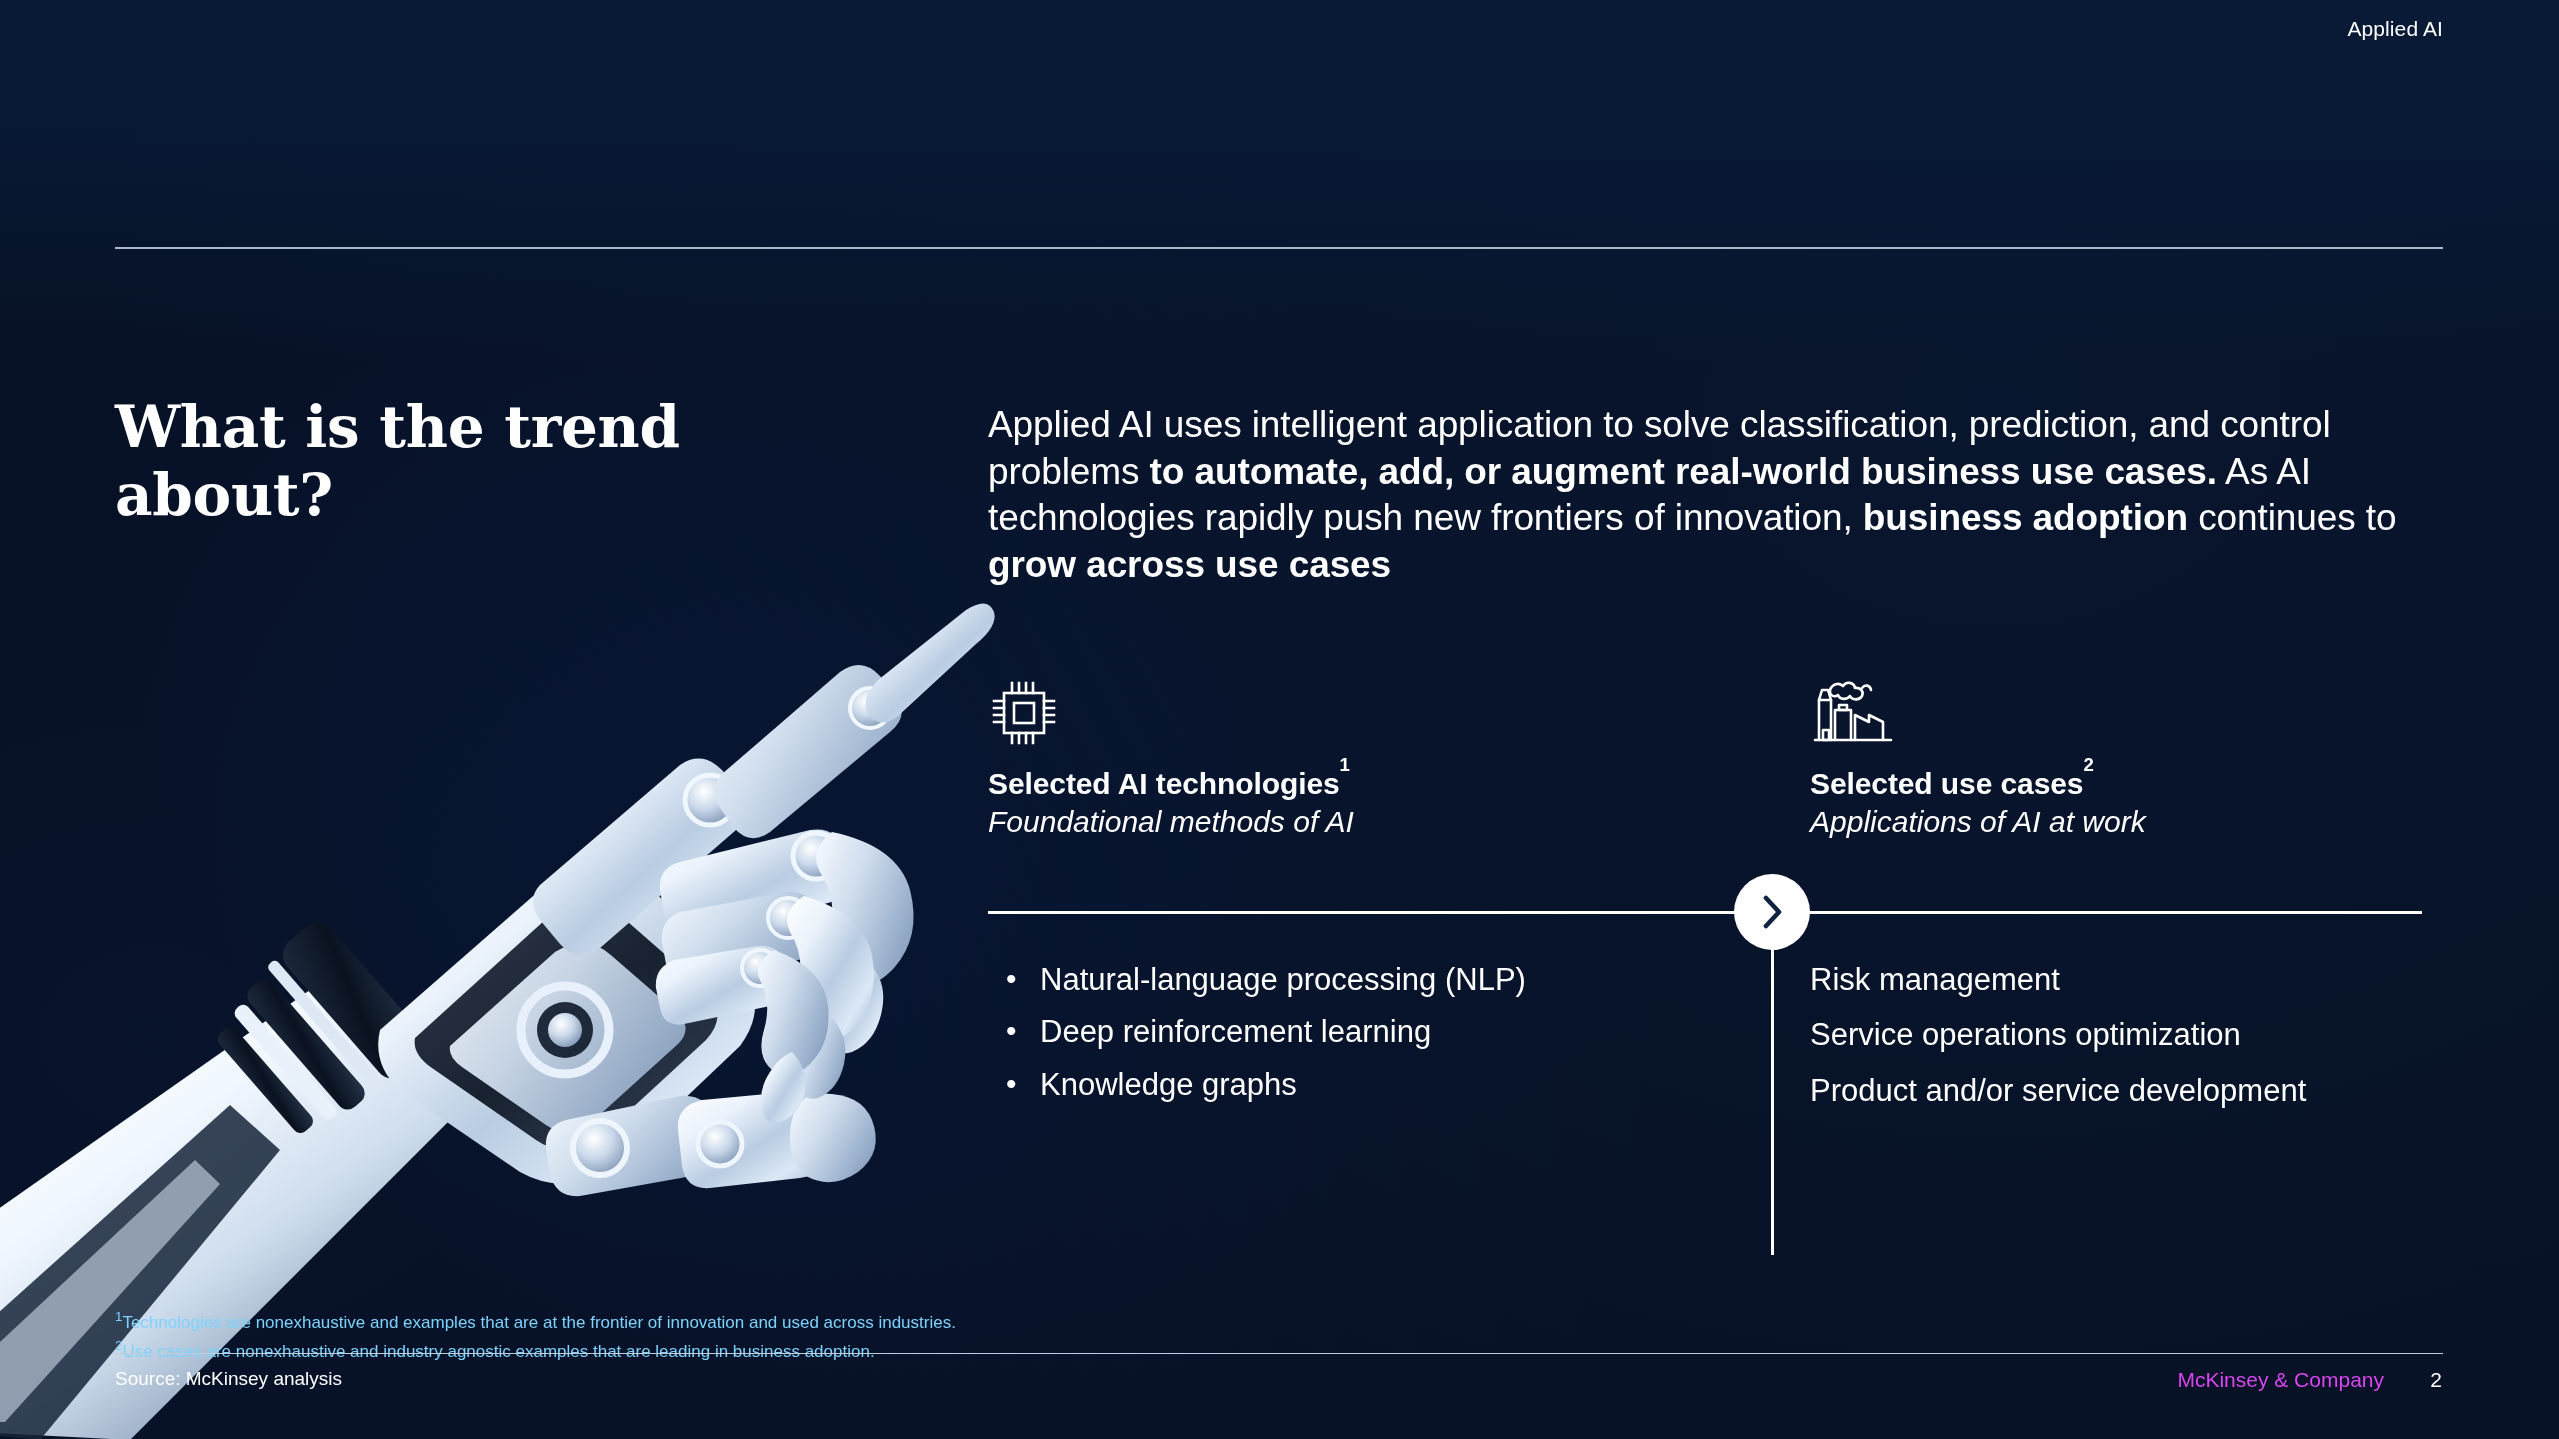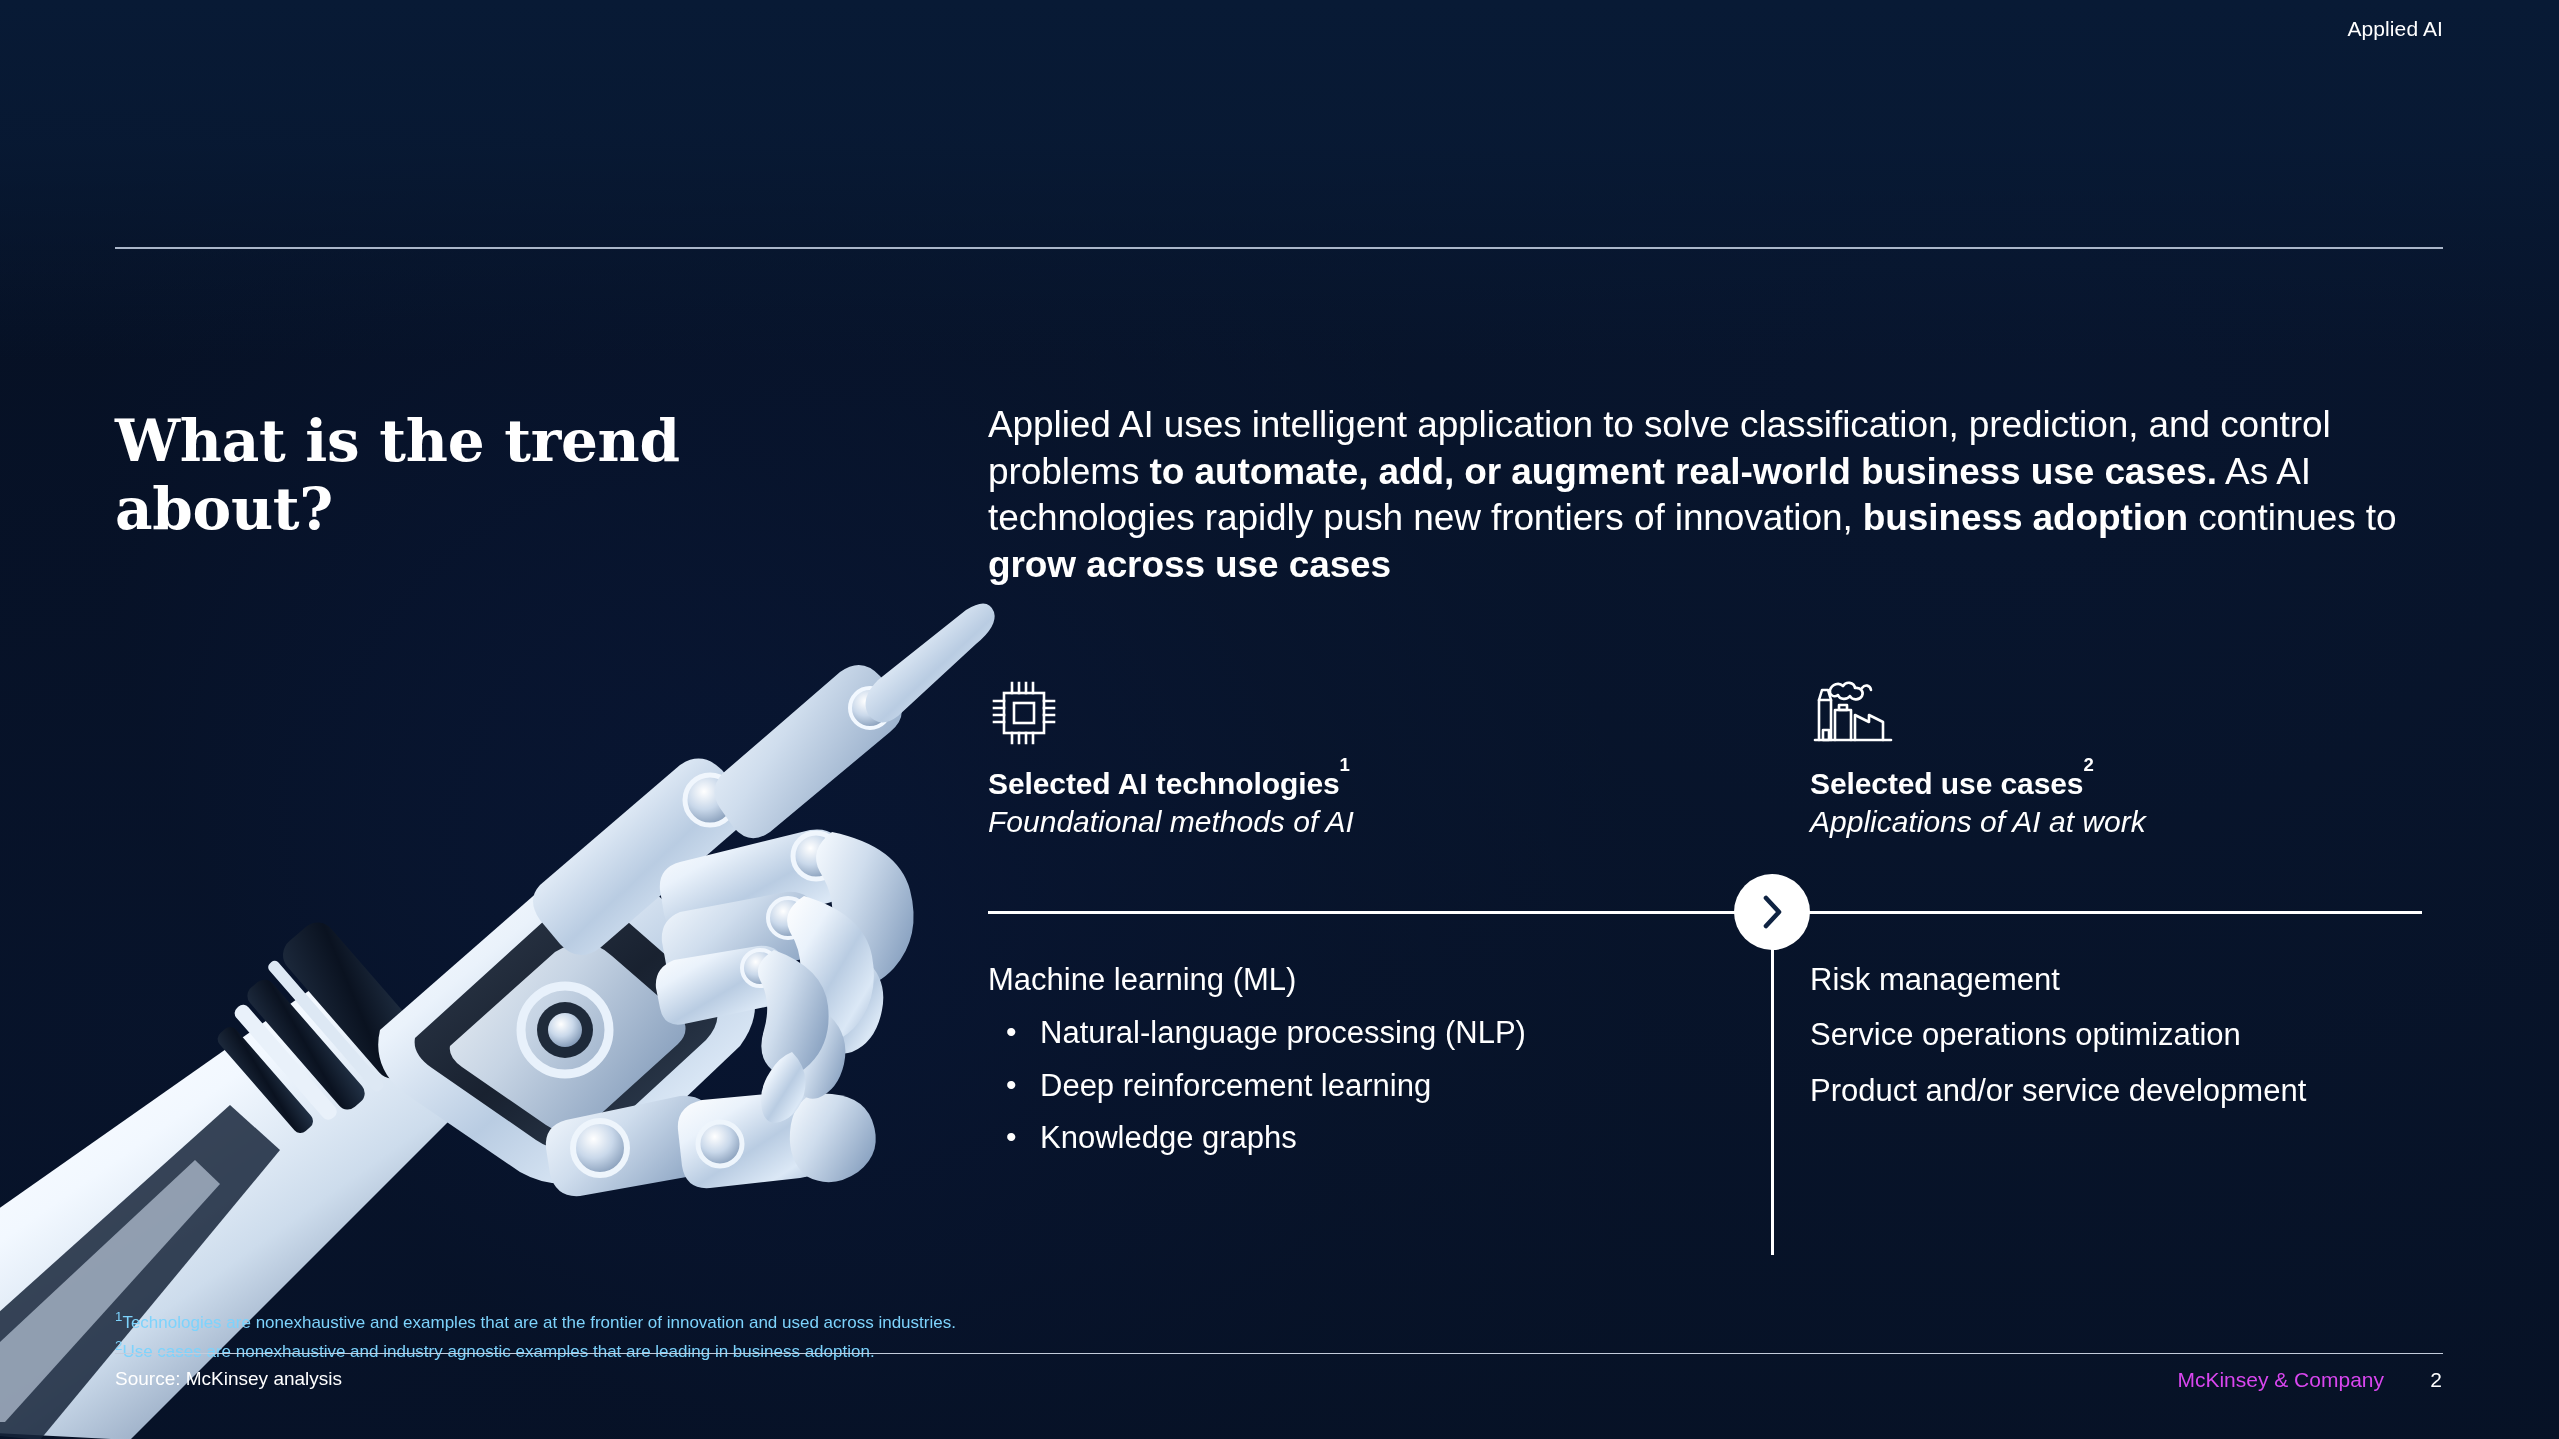--- a/index.html
+++ b/index.html
@@ -64,21 +64,21 @@
     top: 247px;
     width: 2328px;
     height: 2px;
     background: #aab6c9;
   }
 
   
   .title {
     position: absolute;
     left: 115px;
-    top: 369px;
+    top: 355px;
     width: 700px;
     font-family: "DejaVu Serif", "Liberation Serif", serif;
     font-weight: 700;
     font-size: 58px;
     line-height: 1.17;
     letter-spacing: -0.3px;
     color: #ffffff;
   }
 
   
@@ -347,21 +347,20 @@
           <path d="M24 5v10M31 5v10M38 5v10M45 5v10"></path>
           <path d="M24 55v10M31 55v10M38 55v10M45 55v10"></path>
           <path d="M6 23h10M6 30h10M6 37h10M6 44h10"></path>
           <path d="M56 23h10M56 30h10M56 37h10M56 44h10"></path>
         </svg>
       </div>
       <div class="col-title"><span>Selected AI technologies</span><sup>1</sup></div>
       <div class="col-sub">Foundational methods of AI</div>
 
       <ul class="list">
-        <li class="head">Machine learning (ML)</li>
         <li class="bullet">Natural-language processing (NLP)</li>
         <li class="bullet">Deep reinforcement learning</li>
         <li class="bullet">Knowledge graphs</li>
       </ul>
     </div>
 
     <div class="col col-right">
       <div class="col-icon">
         <svg width="86" height="70" viewBox="0 0 86 70" fill="none" stroke="#ffffff" stroke-width="2.6" stroke-linecap="round" stroke-linejoin="round">
           <path d="M5 62h76"></path>

